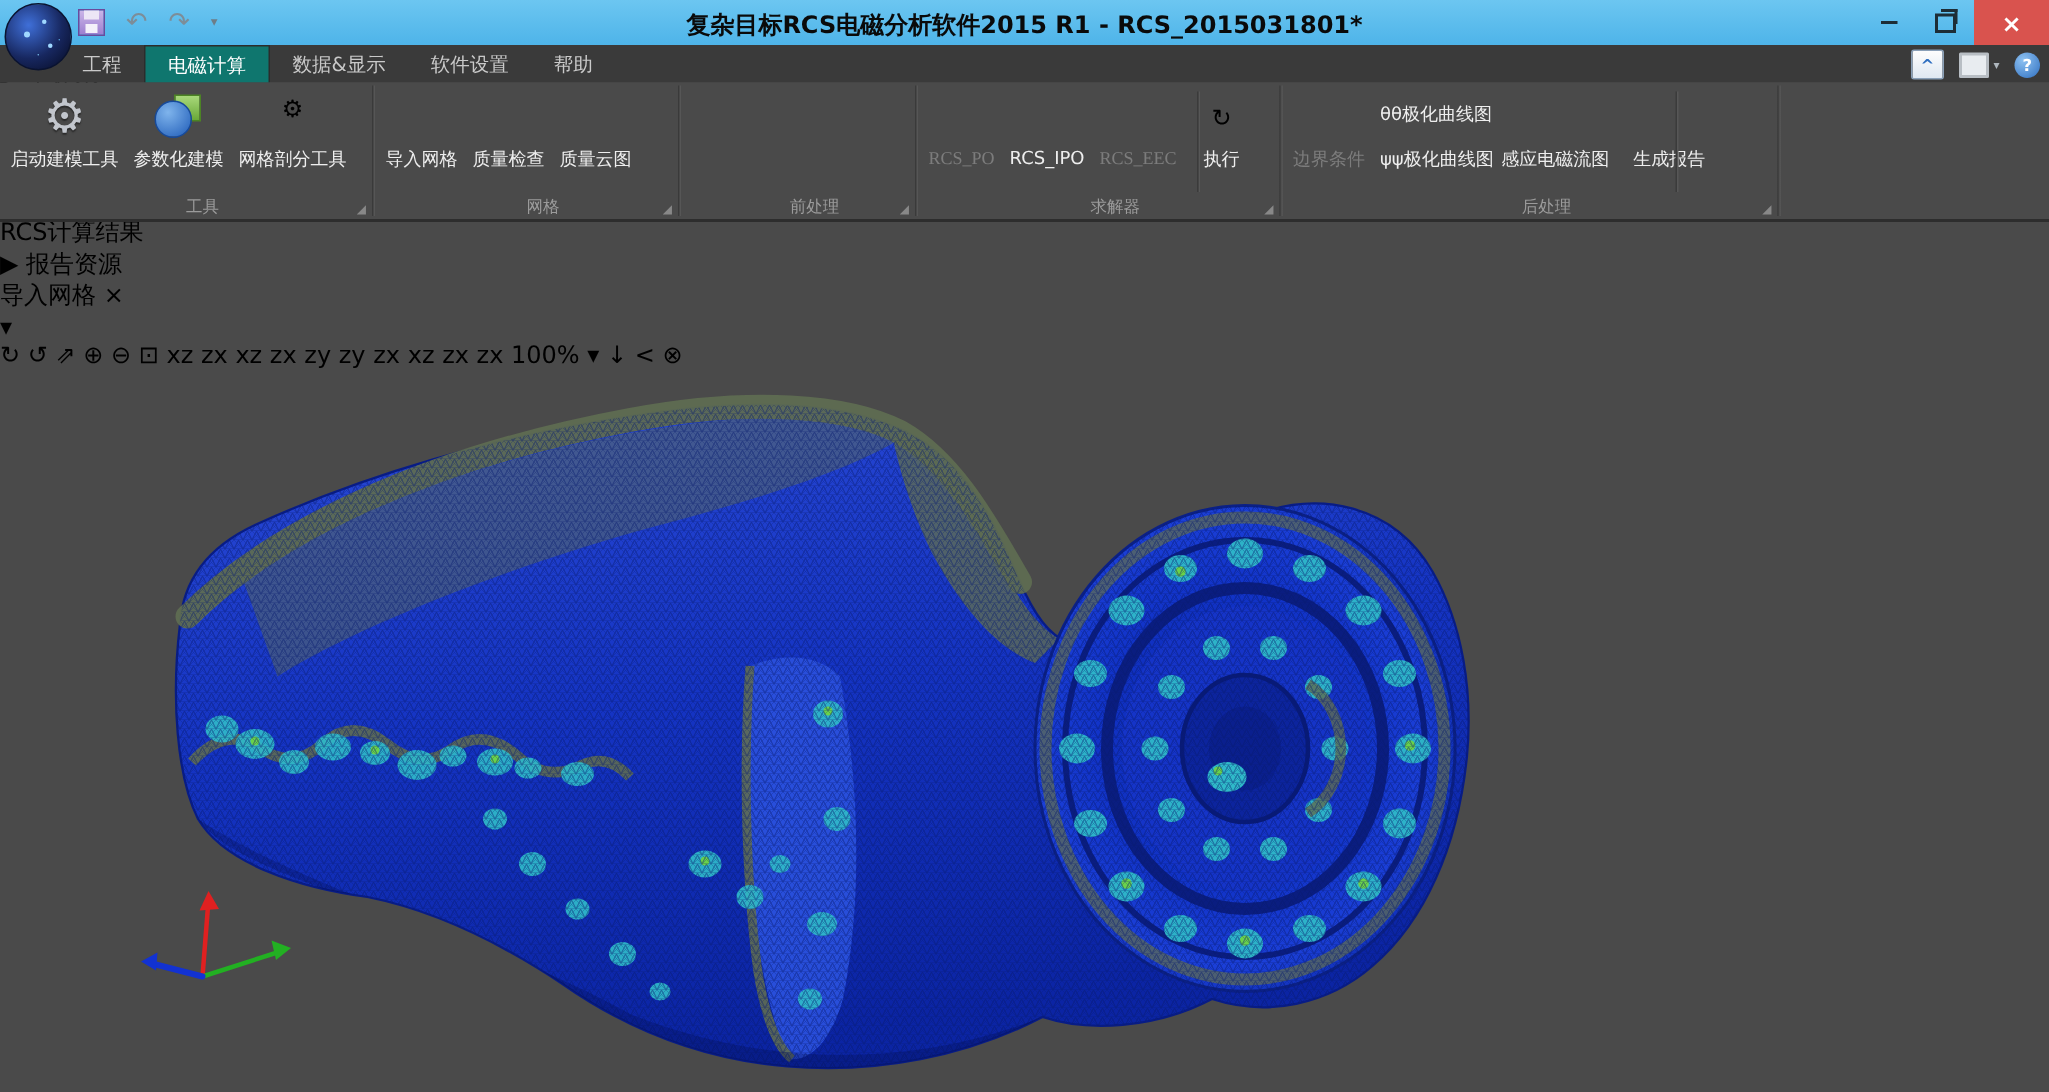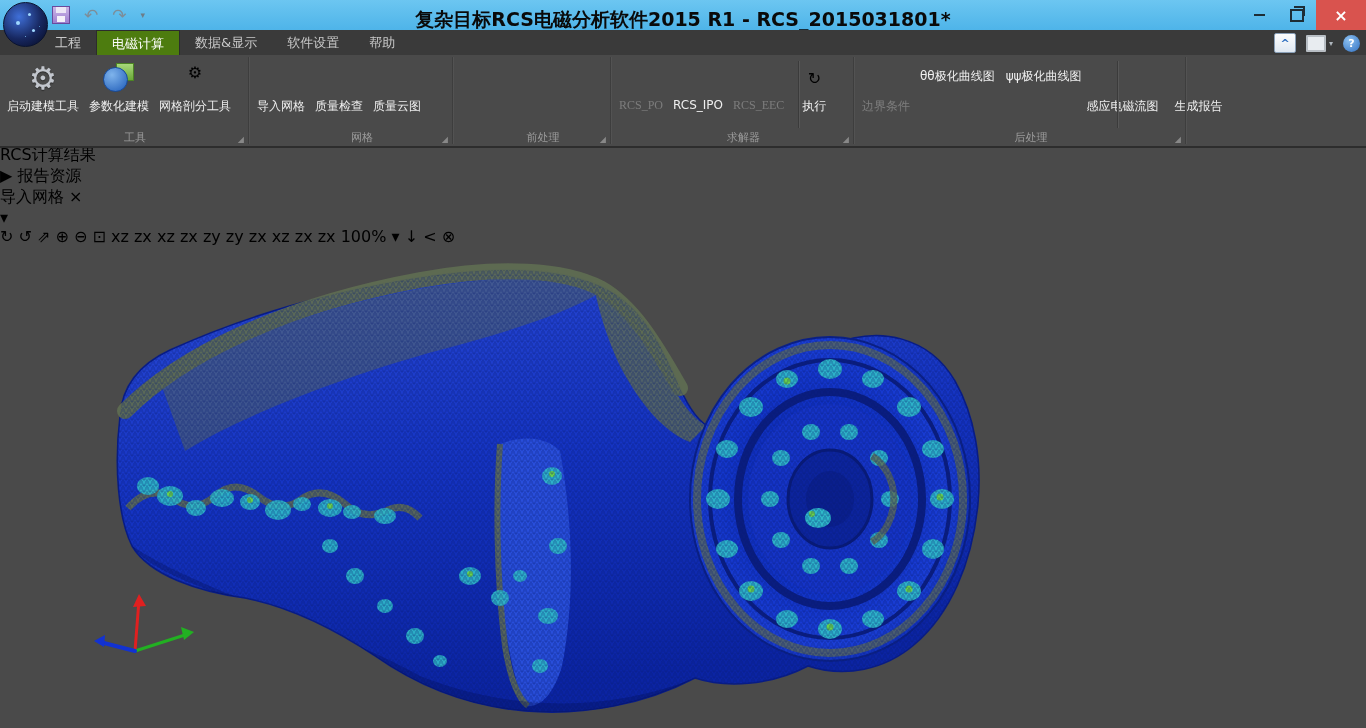--- a/index.html
+++ b/index.html
@@ -17,33 +17,33 @@
   .logo i:nth-child(1){width:4px;height:4px;left:12px;top:18px;}
   .logo i:nth-child(2){width:3px;height:3px;left:24px;top:10px;}
   .logo i:nth-child(3){width:3px;height:3px;left:28px;top:26px;box-shadow:-8px 6px 0 -1px #7fc4f0,6px -4px 0 -1px #5aa8e0;}
   .qa{position:absolute;left:52px;top:3px;display:flex;align-items:center;gap:14px;height:24px;}
   .qa-save{width:16px;height:16px;background:linear-gradient(#cbb6e8,#9d7fd0);border:1px solid #6a4a9c;position:relative;}
   .qa-save::before{content:"";position:absolute;left:3px;top:0;width:10px;height:6px;background:#ece6f6;}
   .qa-save::after{content:"";position:absolute;left:4px;bottom:1px;width:8px;height:6px;background:#f4f0fa;}
   .qa-arrow{font-size:17px;color:#7d8d98;line-height:16px;}
   .qa-more{font-size:9px;color:#6d7d88;}
   .title-text{position:absolute;left:0;right:0;top:7px;text-align:center;
-              font-size:19px;font-weight:600;color:#0a0a0a;}
+              font-size:16px;font-weight:600;color:#0a0a0a;}
   .winbtns{position:absolute;right:0;top:0;height:30px;display:flex;align-items:stretch;z-index:70;}
   .wb{width:38px;display:flex;align-items:center;justify-content:center;color:#1a2a33;font-size:14px;}
   .wb-min::before{content:"";width:11px;height:2px;background:#1d2d36;}
   .wb-restore i{width:10px;height:9px;border:2px solid #1d2d36;display:block;position:relative;background:transparent;}
   .wb-restore i::after{content:"";position:absolute;left:2px;top:-5px;width:9px;height:8px;border:2px solid #1d2d36;border-left:none;border-bottom:none;}
   .wb-close{width:50px;background:#d9534e;color:#fff;font-size:16px;font-weight:bold;}
 
   
   .menubar{position:absolute;left:0;top:30px;right:0;height:25px;background:#3a3a3a;}
   .menu-tabs{position:absolute;left:40px;top:0;height:25px;display:flex;text-align:right;}
   .mtab{padding:4px 15px 0;font-size:13px;color:#c9c9c9;height:25px;box-sizing:border-box;}
-  .mtab.active{background:#4d7c0f;color:#ffffff;border:1px solid #2c2c2c;border-bottom:none;}
+  .mtab.active{background:#0f766e;color:#ffffff;border:1px solid #2c2c2c;border-bottom:none;}
   .menubar-right{position:absolute;right:6px;top:3px;display:flex;align-items:center;gap:10px;}
   .mb-collapse{width:20px;height:18px;background:linear-gradient(#fdfdfd,#dfe8f2);border:1px solid #8aa0b8;
                color:#2f6fc0;font-size:11px;font-weight:bold;display:flex;align-items:center;justify-content:center;border-radius:2px;}
   .mb-display{display:flex;align-items:center;gap:3px;color:#aeb6bd;}
   .mb-display i{width:16px;height:13px;border:2px solid #b8bec4;background:#e8ecf0;display:block;border-radius:1px;}
   .mb-display span{font-size:8px;}
   .mb-help{width:17px;height:17px;border-radius:50%;background:radial-gradient(circle at 35% 30%,#8ec2f2,#2f6fc0);
            color:#fff;font-size:11px;font-weight:bold;display:flex;align-items:center;justify-content:center;}
 
   
@@ -52,21 +52,21 @@
   .rgroup .glabel{position:absolute;bottom:1px;left:0;right:10px;text-align:center;color:#9b9b9b;font-size:11px;margin-left:32px;}
   .rgroup .glauncher{position:absolute;right:4px;bottom:2px;color:#888;font-size:8px;}
   .gsep{position:absolute;top:2px;bottom:2px;width:2px;background:linear-gradient(90deg,#333,#5d5d5d);}
   .isep{position:absolute;top:6px;bottom:18px;width:1px;background:#3b3b3b;box-shadow:1px 0 0 #575757;}
   .gbtns{position:absolute;left:2px;top:2px;right:2px;display:flex;align-items:flex-start;}
   .rbtn{text-align:center;padding:2px 5px 0;}
   .rbtn .ric{height:38px;display:flex;align-items:center;justify-content:center;margin-bottom:1px;}
   .rbtn .rlb{font-size:12px;color:#eeeeee;white-space:nowrap;}
   .rbtn.disabled{opacity:.45;}
   .rbtn.disabled .rlb{color:#b9b9b9;font-family:Liberation Serif, serif;}
-  .smallcol{display:flex;flex-direction:row;gap:6px;padding-top:7px;}
+  .smallcol{display:flex;flex-direction:column;gap:6px;padding-top:7px;}
   .rsmall{display:flex;align-items:center;gap:5px;height:24px;}
   .rsmall .rlb{font-size:12px;color:#eee;white-space:nowrap;}
 
   
   .ic-gear{font-size:31px;color:#c2c6cd;text-shadow:0 1px 1px #2a2a2a;line-height:34px;}
   .ic-param{position:relative;width:34px;height:32px;}
   .ic-param::after{content:"";position:absolute;right:2px;top:1px;width:16px;height:16px;background:linear-gradient(#a8d87a,#6aa838);border:1px solid #4c8424;}
   .ic-param::before{content:"";position:absolute;left:1px;bottom:2px;width:23px;height:23px;border-radius:50%;
                     background:radial-gradient(circle at 35% 30%,#7fb4ec,#1f5cb8);border:1px solid #174a9a;z-index:1;}
   .ic-meshtool{width:30px;height:30px;border-radius:4px;background:linear-gradient(#d4b2f2,#a косм}

